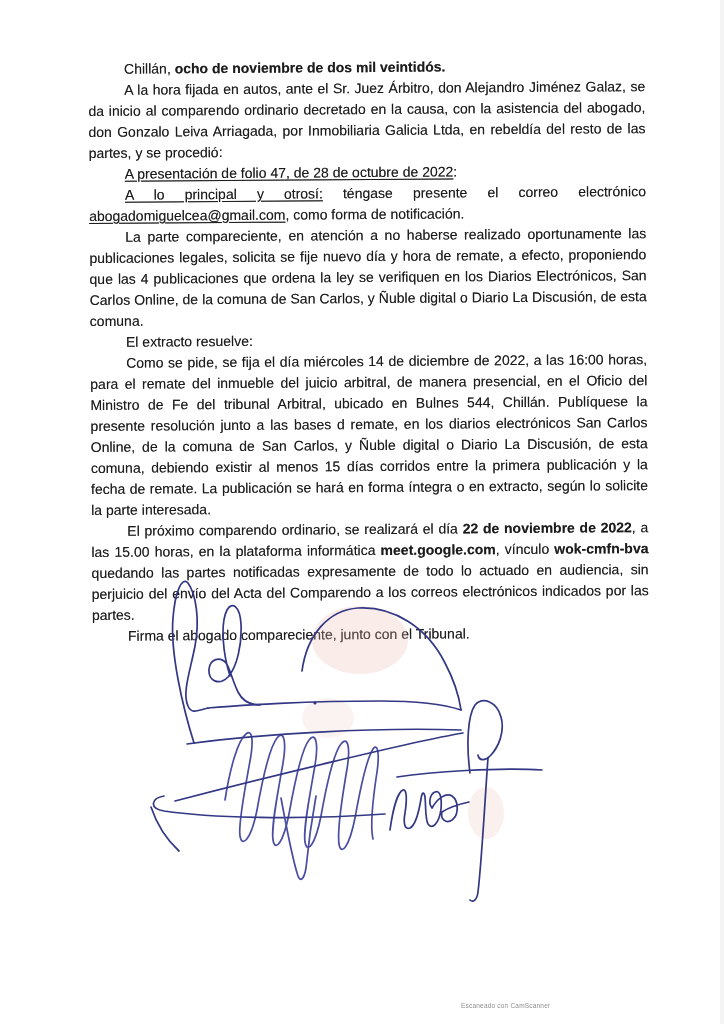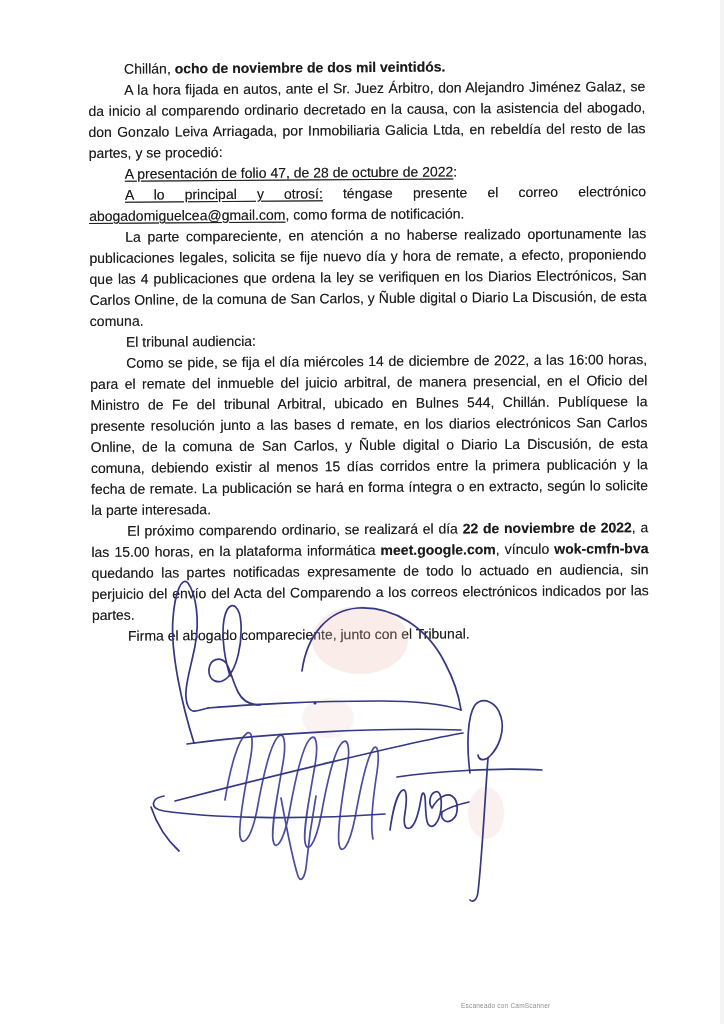--- a/index.html
+++ b/index.html
@@ -46,21 +46,21 @@
 <body>
 
 <div class="page">
 
   <div class="doc" id="doc-text">
       <p class="para"><span class="sty-n">Chillán, </span><span class="sty-b">ocho de noviembre de dos mil veintidós.</span></p>
       <p class="para"><span class="sty-n">A la hora fijada en autos, ante el Sr. Juez Árbitro, don Alejandro Jiménez Galaz, se da inicio al comparendo ordinario decretado en la causa, con la asistencia del abogado, don Gonzalo Leiva Arriagada, por Inmobiliaria Galicia Ltda, en rebeldía del resto de las partes, y se procedió:</span></p>
       <p class="para"><span class="sty-u">A presentación de folio 47, de 28 de octubre de 2022</span><span class="sty-n">:</span></p>
       <p class="para"><span class="sty-u">A lo principal y otrosí:</span><span class="sty-n"> téngase presente el correo electrónico </span><span class="sty-u">abogadomiguelcea@gmail.com</span><span class="sty-n">, como forma de notificación.</span></p>
       <p class="para"><span class="sty-n">La parte compareciente, en atención a no haberse realizado oportunamente las publicaciones legales, solicita se fije nuevo día y hora de remate, a efecto, proponiendo que las 4 publicaciones que ordena la ley se verifiquen en los Diarios Electrónicos, San Carlos Online, de la comuna de San Carlos, y Ñuble digital o Diario La Discusión, de esta comuna.</span></p>
-      <p class="para"><span class="sty-n">El tribunal audiencia:</span></p>
+      <p class="para"><span class="sty-n">El extracto resuelve:</span></p>
       <p class="para"><span class="sty-n">Como se pide, se fija el día miércoles 14 de diciembre de 2022, a las 16:00 horas, para el remate del inmueble del juicio arbitral, de manera presencial, en el Oficio del Ministro de Fe del tribunal Arbitral, ubicado en Bulnes 544, Chillán. Publíquese la presente resolución junto a las bases d remate, en los diarios electrónicos San Carlos Online, de la comuna de San Carlos, y Ñuble digital o Diario La Discusión, de esta comuna, debiendo existir al menos 15 días corridos entre la primera publicación y la fecha de remate. La publicación se hará en forma íntegra o en extracto, según lo solicite la parte interesada.</span></p>
       <p class="para"><span class="sty-n">El próximo comparendo ordinario, se realizará el día </span><span class="sty-b">22 de noviembre de 2022</span><span class="sty-n">, a las 15.00 horas, en la plataforma informática </span><span class="sty-b">meet.google.com</span><span class="sty-n">, vínculo </span><span class="sty-b">wok-cmfn-bva</span><span class="sty-n"> quedando las partes notificadas expresamente de todo lo actuado en audiencia, sin perjuicio del envío del Acta del Comparendo a los correos electrónicos indicados por las partes.</span></p>
       <p class="para"><span class="sty-n">Firma el abogado compareciente, junto con el Tribunal.</span></p>
     </div>
 
   <svg class="sig-svg" id="signature" viewBox="0 0 420 340" xmlns="http://www.w3.org/2000/svg">
       <ellipse cx="230" cy="72" rx="48" ry="34" fill="rgba(233,186,177,0.28)"></ellipse>
       <ellipse cx="198" cy="150" rx="26" ry="20" fill="rgba(233,186,177,0.18)"></ellipse>
       <ellipse cx="356" cy="245" rx="18" ry="26" fill="rgba(233,186,177,0.22)"></ellipse>
       <path d="M 64,175 C 53,140 40,85 43,50 C 45,24 52,8 58,15 C 66,26 70,52 65,78 C 60,104 52,125 58,138 C 62,147 68,142 78,140" fill="none" stroke="#333784" stroke-width="1.7" stroke-linecap="round" stroke-linejoin="round"></path>

